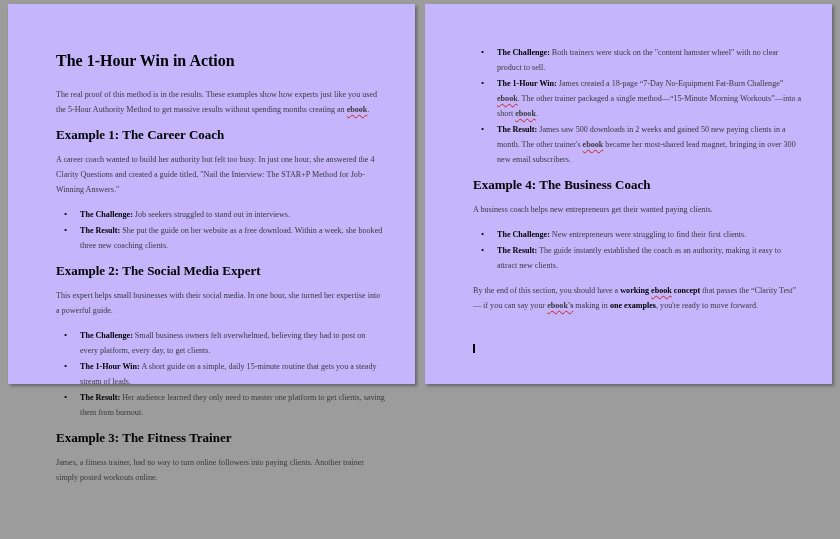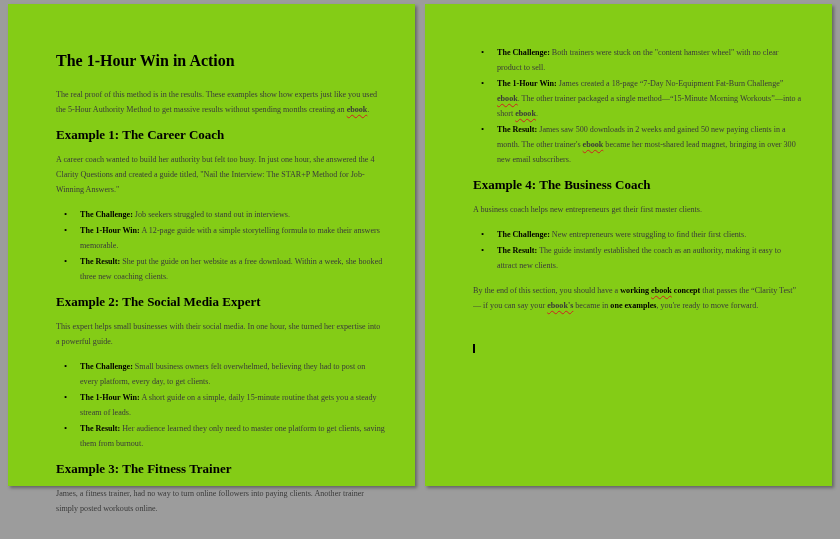--- a/index.html
+++ b/index.html
@@ -3,22 +3,22 @@
 <meta charset="utf-8">
 <style>
   html, body { margin:0; padding:0; }
   body {
     width:840px; height:539px; overflow:hidden; position:relative;
     background:#9c9c9c;
     font-family:"Liberation Serif","DejaVu Serif",serif;
     color:#3a3a3a;
   }
   .page {
-    position:absolute; top:4px; width:407px; height:482px;
-    background:#84cc16;
+    position:absolute; top:4px; width:407px; height:380px;
+    background:#c4b5fd;
     box-shadow: 2px 2px 3px rgba(0,0,0,0.35);
   }
   #page-left { left:8px; }
   #page-right { left:425px; }
   .content { position:absolute; left:48px; right:30px; font-size:8.1px; line-height:15px; }
   #page-left .content { top:45px; }
   #page-right .content { top:41px; }
   h1 {
     font-size:16px; font-weight:bold; color:#000; margin:0 0 14px 0; line-height:24px;
     font-family:"Liberation Serif","DejaVu Serif",serif;
@@ -45,21 +45,20 @@
 
 <div class="page" id="page-left">
   <div class="content">
     <h1>The 1-Hour Win in Action</h1>
     <p><span>The real proof of this method is in the results. These examples show how experts just like you used the 5-Hour Authority Method to get massive results without spending months creating an </span><span class="spell">ebook</span><span>.</span></p>
 
     <h3>Example 1: The Career Coach</h3>
     <p>A career coach wanted to build her authority but felt too busy. In just one hour, she answered the 4 Clarity Questions and created a guide titled, "Nail the Interview: The STAR+P Method for Job-Winning Answers."</p>
     <ul>
       <li><b>The Challenge:</b><span> Job seekers struggled to stand out in interviews.</span></li>
-      <li><b>The 1-Hour Win:</b><span> A 12-page guide with a simple storytelling formula to make their answers memorable.</span></li>
       <li><b>The Result:</b><span> She put the guide on her website as a free download. Within a week, she booked three new coaching clients.</span></li>
     </ul>
 
     <h3>Example 2: The Social Media Expert</h3>
     <p>This expert helps small businesses with their social media. In one hour, she turned her expertise into a powerful guide.</p>
     <ul>
       <li><b>The Challenge:</b><span> Small business owners felt overwhelmed, believing they had to post on every platform, every day, to get clients.</span></li>
       <li><b>The 1-Hour Win:</b><span> A short guide on a simple, daily 15-minute routine that gets you a steady stream of leads.</span></li>
       <li><b>The Result:</b><span> Her audience learned they only need to master one platform to get clients, saving them from burnout.</span></li>
     </ul>
@@ -71,23 +70,23 @@
 
 <div class="page" id="page-right">
   <div class="content">
     <ul>
       <li><b>The Challenge:</b><span> Both trainers were stuck on the "content hamster wheel" with no clear product to sell.</span></li>
       <li><b>The 1-Hour Win:</b><span> James created a 18-page “7-Day No-Equipment Fat-Burn Challenge” </span><span class="spell">ebook</span><span>. The other trainer packaged a single method—“15-Minute Morning Workouts”—into a short </span><span class="spell">ebook</span><span>.</span></li>
       <li><b>The Result:</b><span> James saw 500 downloads in 2 weeks and gained 50 new paying clients in a month. The other trainer's </span><span class="spell">ebook</span><span> became her most-shared lead magnet, bringing in over 300 new email subscribers.</span></li>
     </ul>
 
     <h3>Example 4: The Business Coach</h3>
-    <p>A business coach helps new entrepreneurs get their first master clients.</p>
+    <p>A business coach helps new entrepreneurs get their wanted paying clients.</p>
     <ul>
       <li><b>The Challenge:</b><span> New entrepreneurs were struggling to find their first clients.</span></li>
       <li><b>The Result:</b><span> The guide instantly established the coach as an authority, making it easy to attract new clients.</span></li>
     </ul>
 
-    <p><span>By the end of this section, you should have a </span><b>working </b><b class="spell">ebook</b><b> concept</b><span> that passes the “Clarity Test” — if you can say your </span><span class="spell">ebook's</span><span> became in </span><b>one examples</b><span>, you're ready to move forward.</span></p>
+    <p><span>By the end of this section, you should have a </span><b>working </b><b class="spell">ebook</b><b> concept</b><span> that passes the “Clarity Test” — if you can say your </span><span class="spell">ebook's</span><span> making in </span><b>one examples</b><span>, you're ready to move forward.</span></p>
   </div>
 </div>
 
 <div class="cursor"></div>
 
 </body></html>

